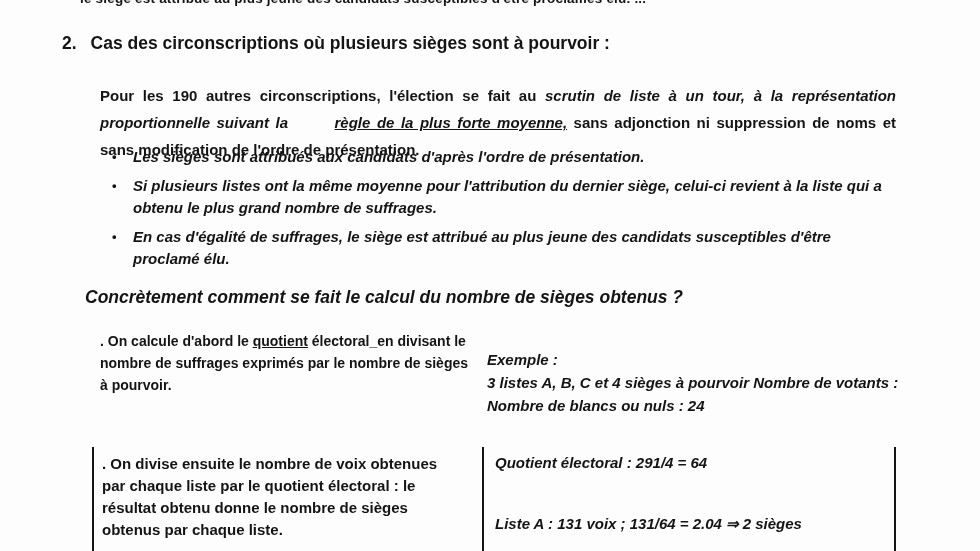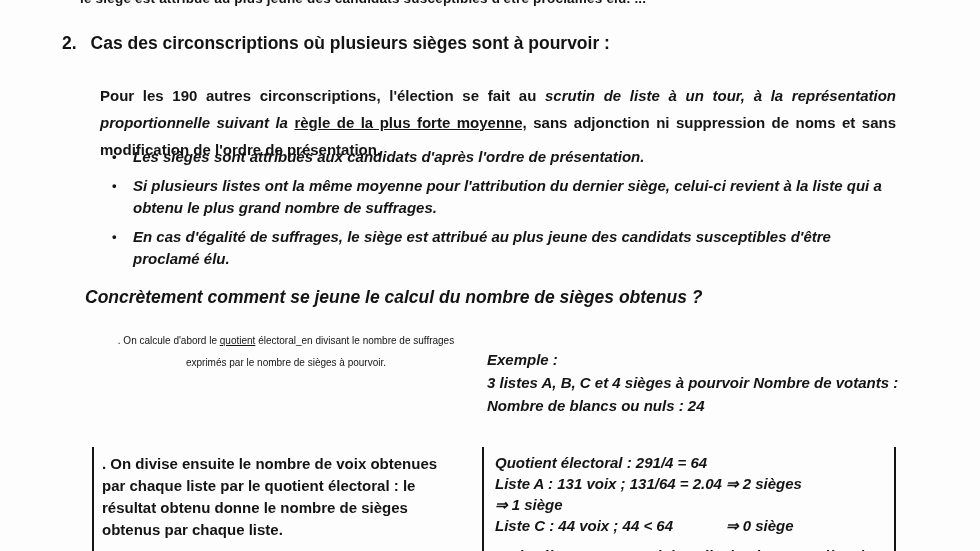--- a/index.html
+++ b/index.html
@@ -23,61 +23,61 @@
     font-size:17.5px;font-weight:700;
     display:flex;gap:14px;
   }
 
   .intro{
     position:absolute;top:67px;left:100px;width:796px;
     font-size:15px;font-weight:700;line-height:27px;
     text-align:justify;
   }
   .it{font-style:italic;}
-  .it-u{text-decoration:underline;}
+  .it-u{font-style:italic;text-decoration:underline;margin-left:40px;}
   .u{text-decoration:underline;}
 
   .bullets{
     position:absolute;top:146px;left:112px;width:780px;
     font-size:15px;font-weight:700;line-height:22px;
     margin:0;padding:0;list-style:none;
   }
   .bullets li{margin:0 0 7px 0;display:flex;}
   .bullets .marker{width:21px;flex:0 0 21px;font-size:13px;line-height:22px;}
   .bullets .btxt{flex:1;font-style:italic;}
 
   .question-heading{
     position:absolute;top:287px;left:85px;width:800px;
     font-size:17.5px;font-weight:700;font-style:italic;
   }
 
   .row1-left{
     position:absolute;top:330px;left:100px;width:372px;
-    font-size:10px;font-weight:400;line-height:22px;text-align:center;
+    font-size:14px;font-weight:700;line-height:22px;
   }
   .row1-right{
     position:absolute;top:328px;left:487px;width:475px;
     font-size:15px;font-weight:700;font-style:italic;line-height:23px;margin-top:20px;
   }
 
   .row2{
     position:absolute;top:447px;left:92px;width:800px;height:130px;
     border-left:2px solid #141414;border-right:2px solid #141414;
     display:flex;
   }
   .row2-left{
     flex:0 0 390px;border-right:2px solid #141414;
     padding:6px 18px 0 8px;box-sizing:border-box;
     font-size:15px;font-weight:700;line-height:22px;
   }
   .row2-right{
     flex:1;padding:5px 0 0 11px;box-sizing:border-box;
     font-size:15px;font-weight:700;font-style:italic;line-height:21px;
   }
-  .formula-row{display:flex;}
+  .formula-row{display:flex;margin-top:40px;}
   .formula-row .f{flex:0 0 231px;}
   .row2-footer{margin-top:9px;}
 </style>
 </head>
 <body>
 
 <div class="page">
 
   <div class="top-partial">le siège est attribué au plus jeune des candidats susceptibles d'être proclamés élu. ...</div>
 
@@ -98,21 +98,21 @@
     <li>
       <span class="marker">•</span>
       <span class="btxt">Si plusieurs listes ont la même moyenne pour l'attribution du dernier siège, celui-ci revient à la liste qui a obtenu le plus grand nombre de suffrages.</span>
     </li>
     <li>
       <span class="marker">•</span>
       <span class="btxt">En cas d'égalité de suffrages, le siège est attribué au plus jeune des candidats susceptibles d'être proclamé élu.</span>
     </li>
   </ul>
 
-  <div class="question-heading">Concrètement comment se jeune le calcul du nombre de sièges obtenus ?</div>
+  <div class="question-heading">Concrètement comment se fait le calcul du nombre de sièges obtenus ?</div>
 
   <div class="row1-left">
     <span>. On calcule d'abord le </span><span class="u">quotient</span><span> électoral_en divisant le nombre de suffrages exprimés par le nombre de sièges à pourvoir.</span>
   </div>
 
   <div class="row1-right">
     <div>Exemple :</div>
     <div>3 listes A, B, C et 4 sièges à pourvoir Nombre de votants :</div>
     <div>Nombre de blancs ou nuls : 24</div>
   </div>

